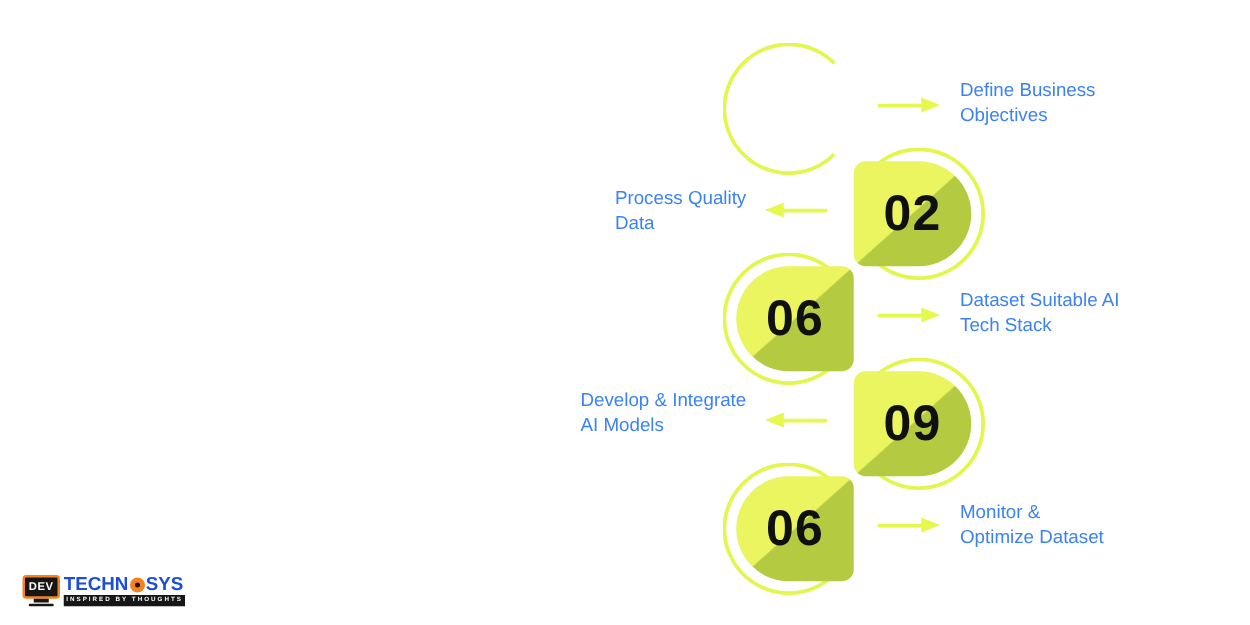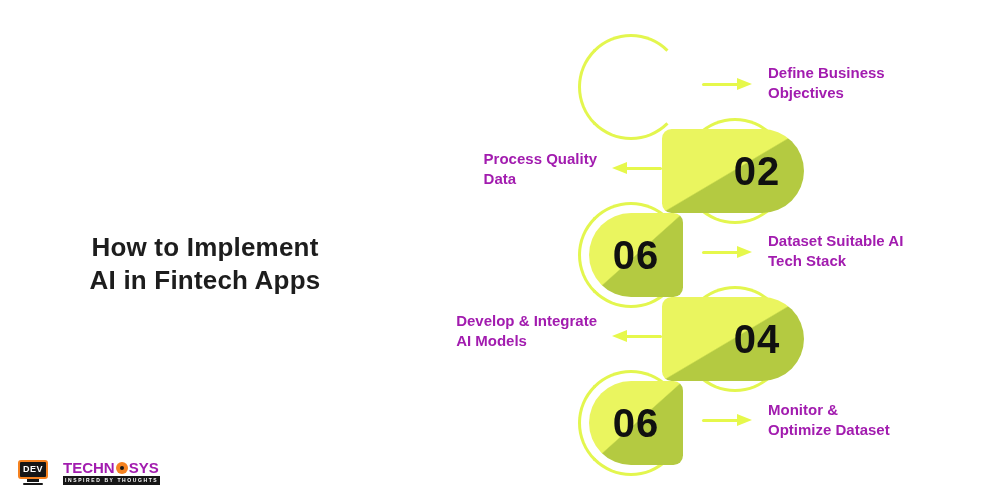--- a/index.html
+++ b/index.html
@@ -17,21 +17,21 @@
     white-space:pre-line;
   }
 
   
   .shape{
     position:absolute;width:94px;height:84px;z-index:2;
     display:flex;align-items:center;justify-content:center;
     background:linear-gradient(to bottom right,#eaf55f 49.5%,#b4ca41 50.5%);
   }
   .shape.oddside{left:589px;border-radius:44px 10px 10px 44px;}
-  .shape.evenside{left:662px;border-radius:10px 44px 44px 10px;padding-left:48px;}
+  .shape.evenside{left:683px;border-radius:10px 44px 44px 10px;}
   .p1{top:45px}.p2{top:129px}.p3{top:213px}.p4{top:297px}.p5{top:381px}
   .num{font-weight:700;font-size:40px;line-height:1;color:#101010;letter-spacing:1px;}
 
   
   .arc{
     position:absolute;width:106px;height:106px;box-sizing:border-box;
     border:3px solid #e3f64e;border-radius:50%;z-index:1;background:transparent;
   }
   .arc.oddside{left:578px;border-right-color:transparent;}
   .arc.evenside{left:682px;border-left-color:transparent;}
@@ -44,70 +44,68 @@
   .arrow.left  .shaft{left:13px;right:0;}
   .arrow .head{position:absolute;top:0;width:0;height:0;
     border-top:6px solid transparent;border-bottom:6px solid transparent;}
   .arrow.right .head{right:0;border-left:15px solid #e6f84b;}
   .arrow.left  .head{left:0;border-right:15px solid #e6f84b;}
   .a1{left:702px;top:78px}.a2{left:612px;top:162px}.a3{left:702px;top:246px}
   .a4{left:612px;top:330px}.a5{left:702px;top:414px}
 
   
   .label{
-    position:absolute;z-index:3;color:#a21caf;
-    font-weight:700;font-size:15px;line-height:20px;white-space:pre-line;
+    position:absolute;z-index:3;color:#3b82f6;
+    font-weight:400;font-size:15px;line-height:20px;white-space:pre-line;
   }
   .label.rside{left:768px;text-align:left;}
   .label.lside{right:403px;text-align:left;}
   .l1{top:63px}.l2{top:149px}.l3{top:231px}.l4{top:311px}.l5{top:400px}
 
   
-  .logo{position:absolute;left:18px;top:460px;display:flex;align-items:flex-start;gap:15px;}
+  .logo{position:absolute;left:18px;top:460px;display:flex;align-items:flex-start;gap:3px;}
   .monitor-wrap{display:flex;flex-direction:column;align-items:center;}
   .monitor{
     width:30px;height:19px;box-sizing:border-box;background:#161616;
     border:2px solid #f58220;border-radius:3px;
     display:flex;align-items:center;justify-content:center;
   }
   .monitor span{color:#ffffff;font-weight:700;font-size:9px;line-height:1;letter-spacing:.5px;}
   .stand{width:12px;height:3px;background:#161616;}
   .base{width:20px;height:2px;background:#161616;margin-top:1px;border-radius:1px;}
   .word{display:flex;flex-direction:column;}
-  .word-row{display:flex;align-items:center;color:#a21caf;
+  .word-row{display:flex;align-items:center;color:#1d4ed8;
     font-weight:700;font-size:15px;line-height:15px;letter-spacing:0;}
   .gear{width:12px;height:12px;background:#f58220;border-radius:50%;margin:0 1px;position:relative;}
   .gear::after{content:"";position:absolute;inset:4px;background:#161616;border-radius:50%;}
   .tagline{
     background:#161616;color:#ffffff;font-weight:700;font-size:5px;line-height:1;
     letter-spacing:1.6px;padding:2px 2px;margin-top:1px;align-self:stretch;text-align:center;
   }
 </style>
 </head>
 <body>
 
 <div class="canvas">
 
-  <div class="title">How to Implement
-AI in Fintech Apps</div>
 
   <div class="arc oddside q1"></div>
   <div class="arc evenside q2"></div>
   <div class="arc oddside q3"></div>
   <div class="arc evenside q4"></div>
   <div class="arc oddside q5"></div>
 
   <div class="shape evenside p2">
     <span class="num">02</span>
   </div>
   <div class="shape oddside p3">
     <span class="num">06</span>
   </div>
   <div class="shape evenside p4">
-    <span class="num">04</span>
+    <span class="num">09</span>
   </div>
   <div class="shape oddside p5">
     <span class="num">06</span>
   </div>
 
   <div class="arrow right a1">
     <div class="shaft"></div>
     <div class="head"></div>
   </div>
   <div class="arrow left a2">

